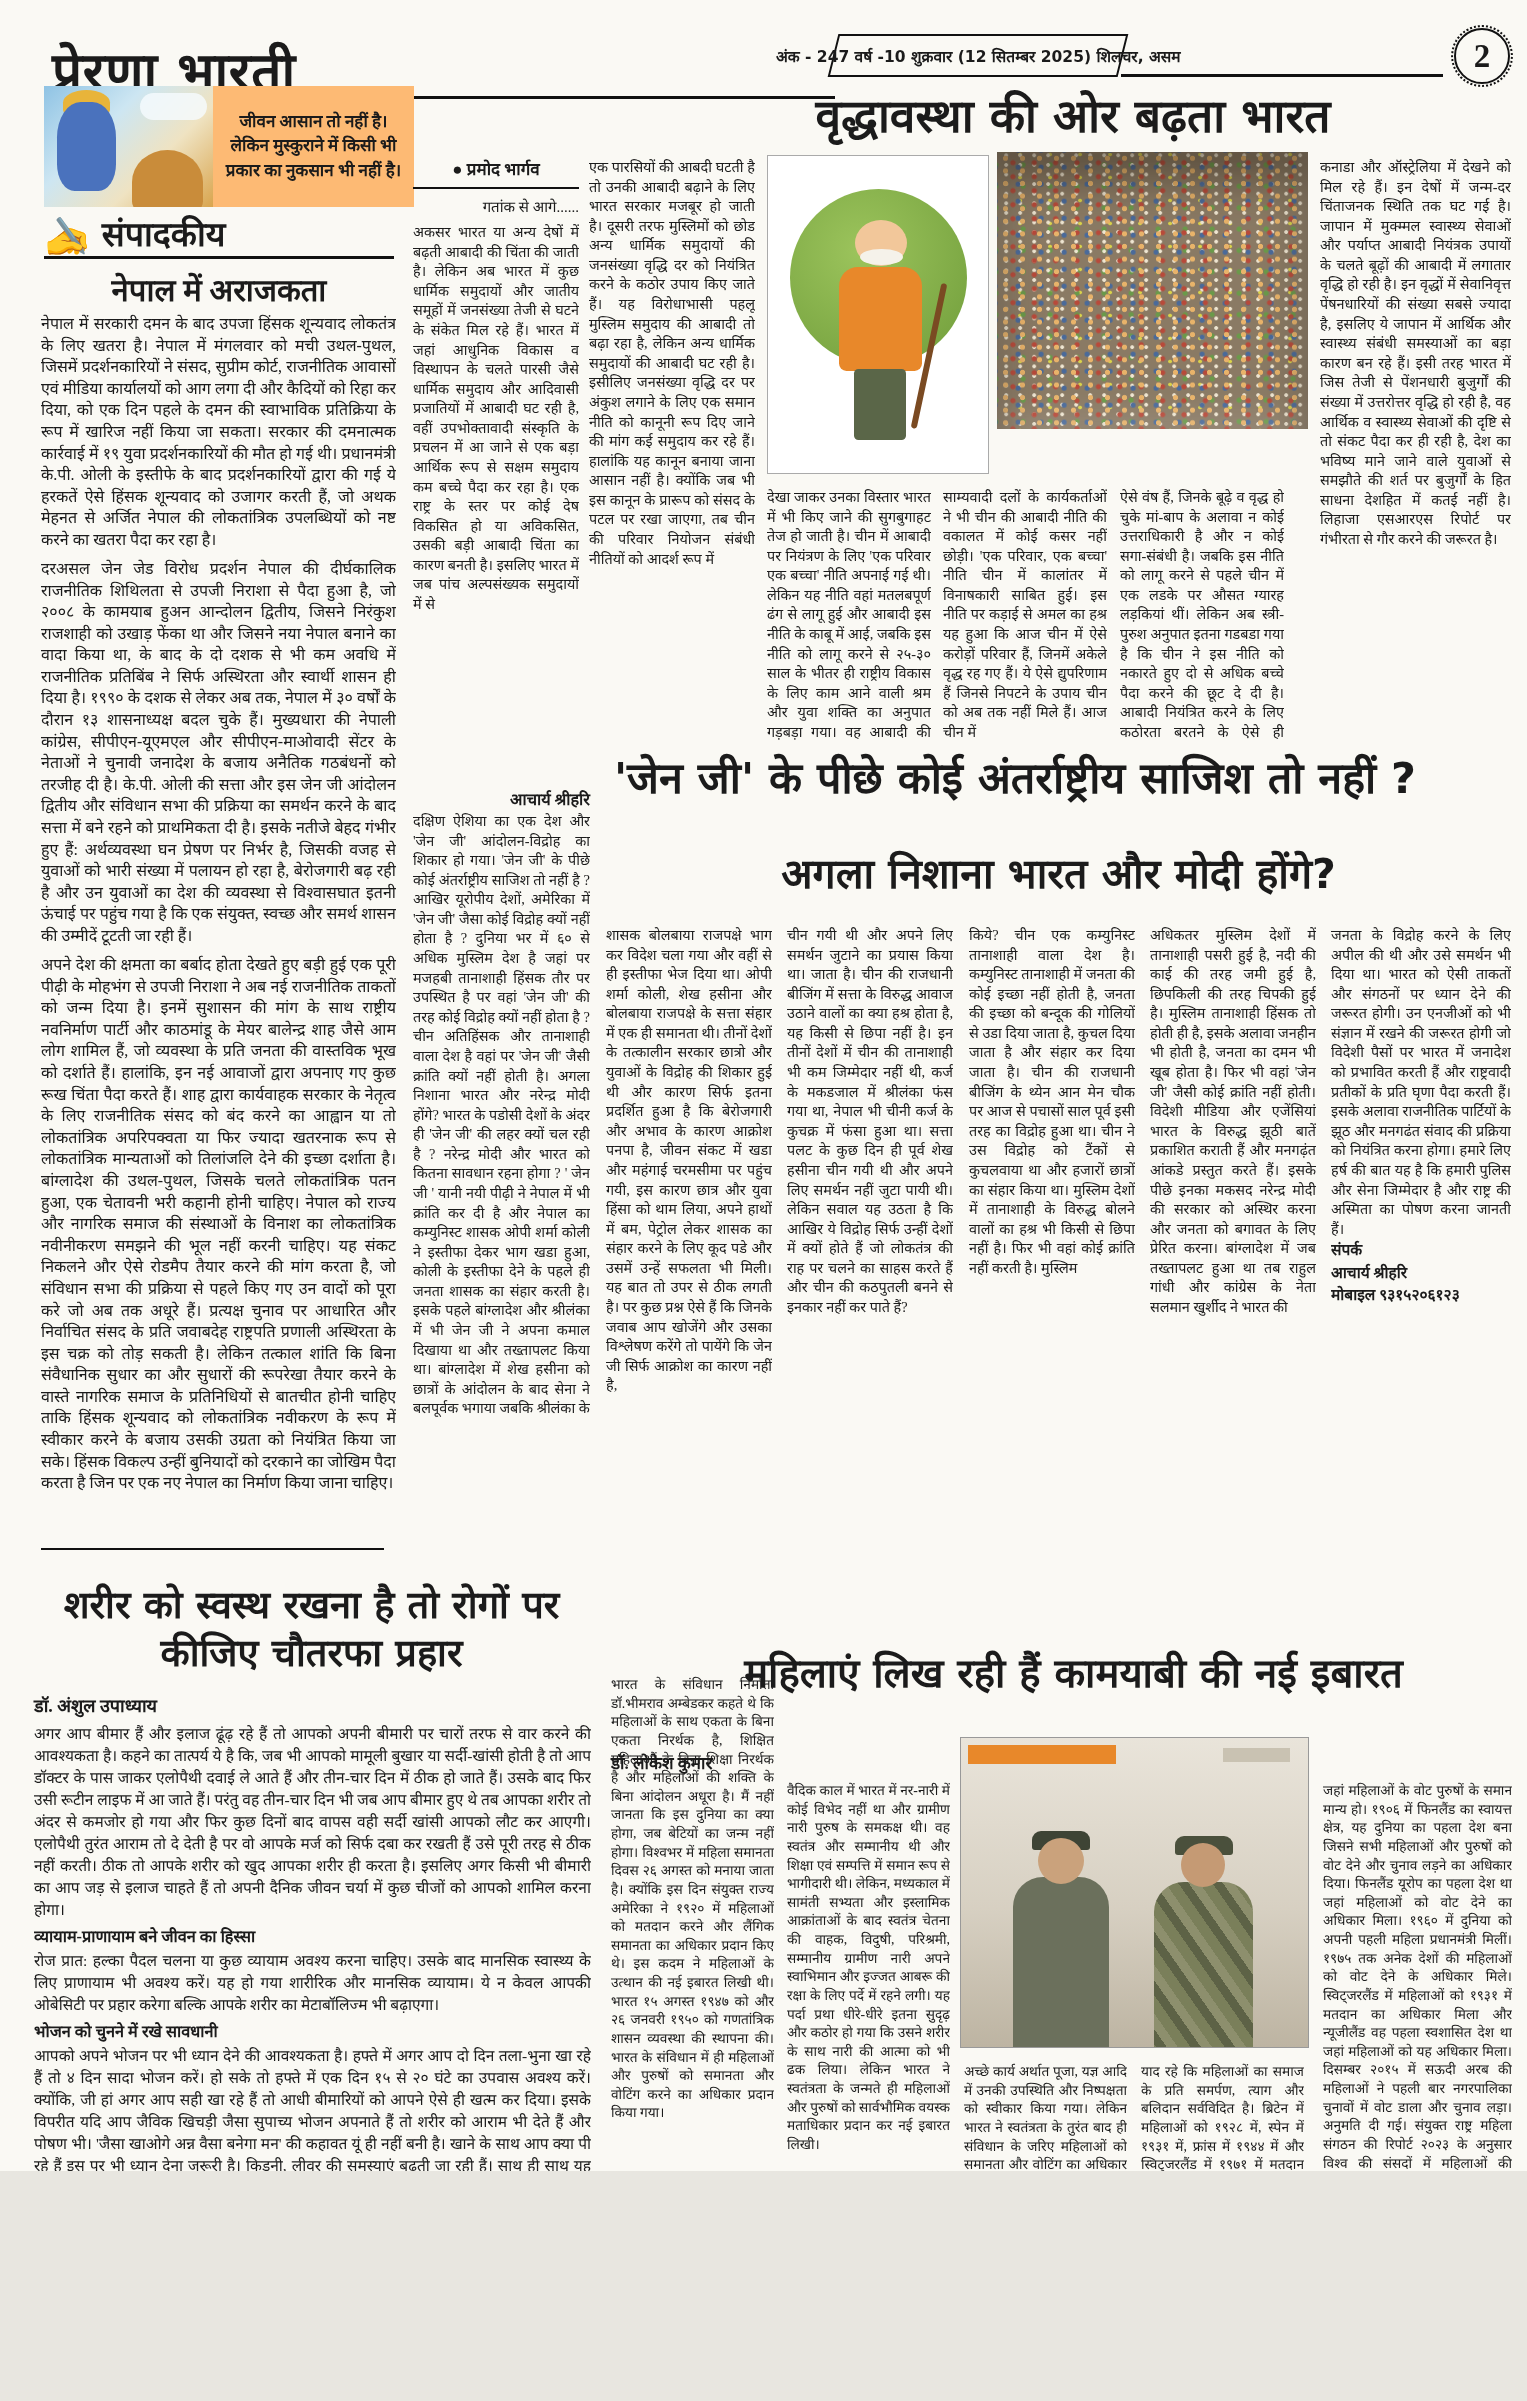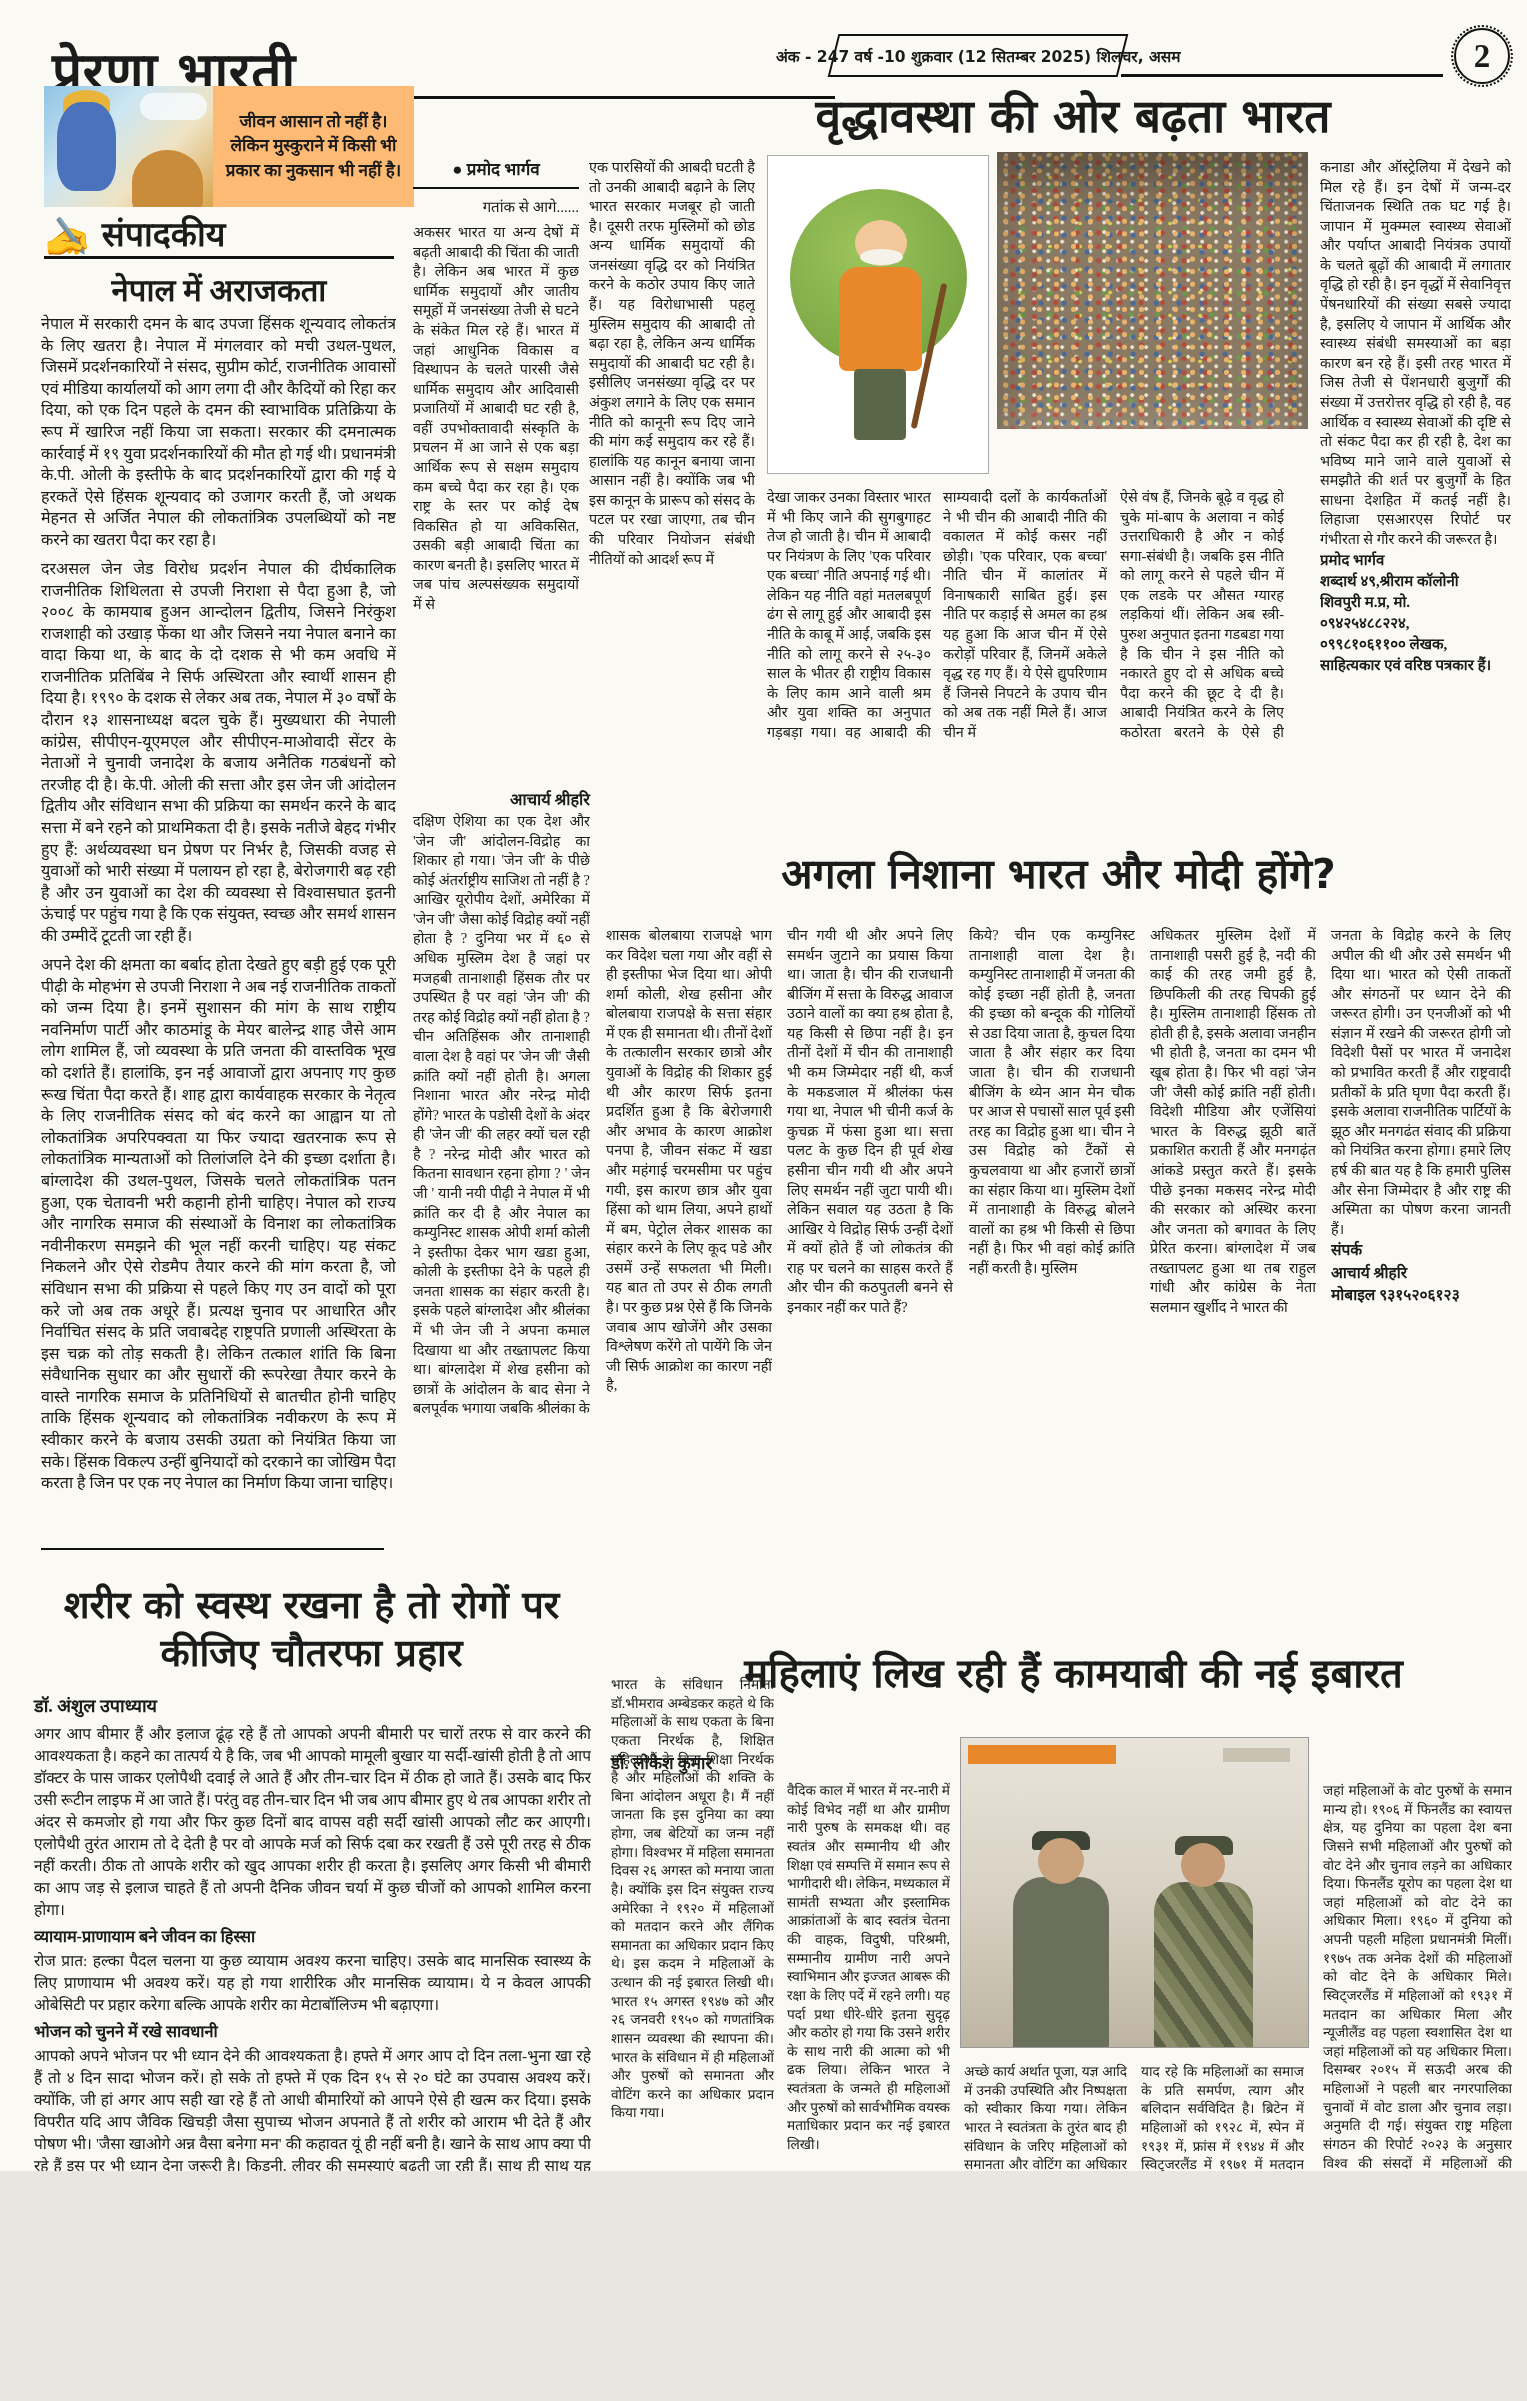--- a/index.html
+++ b/index.html
@@ -174,30 +174,23 @@
   </div>
 
   <div id="v-photo"></div>
 
   <div id="v-colC1" class="abs clip ncol just">देखा जाकर उनका विस्तार भारत में भी किए जाने की सुगबुगाहट तेज हो जाती है। चीन में आबादी पर नियंत्रण के लिए 'एक परिवार एक बच्चा' नीति अपनाई गई थी। लेकिन यह नीति वहां मतलबपूर्ण ढंग से लागू हुई और आबादी इस नीति के काबू में आई, जबकि इस नीति को लागू करने से २५-३० साल के भीतर ही राष्ट्रीय विकास के लिए काम आने वाली श्रम और युवा शक्ति का अनुपात गड़बड़ा गया। वह आबादी की दृष्टि से 'एक परिवार, एक बच्चा' नीति थी।</div>
   <div id="v-colC2" class="abs clip ncol just">साम्यवादी दलों के कार्यकर्ताओं ने भी चीन की आबादी नीति की वकालत में कोई कसर नहीं छोड़ी। 'एक परिवार, एक बच्चा' नीति चीन में कालांतर में विनाषकारी साबित हुई। इस नीति पर कड़ाई से अमल का हश्र यह हुआ कि आज चीन में ऐसे करोड़ों परिवार हैं, जिनमें अकेले वृद्ध रह गए हैं। ये ऐसे द्युपरिणाम हैं जिनसे निपटने के उपाय चीन को अब तक नहीं मिले हैं। आज चीन में</div>
   <div id="v-colC3" class="abs clip ncol just">ऐसे वंष हैं, जिनके बूढ़े व वृद्ध हो चुके मां-बाप के अलावा न कोई उत्तराधिकारी है और न कोई सगा-संबंधी है। जबकि इस नीति को लागू करने से पहले चीन में एक लडके पर औसत ग्यारह लड़कियां थीं। लेकिन अब स्त्री-पुरुश अनुपात इतना गडबडा गया है कि चीन ने इस नीति को नकारते हुए दो से अधिक बच्चे पैदा करने की छूट दे दी है। आबादी नियंत्रित करने के लिए कठोरता बरतने के ऐसे ही दुश्परिणाम जापान, स्वीडन,</div>
 
   <div id="v-colR" class="abs clip ncol">
     <div class="just">कनाडा और ऑस्ट्रेलिया में देखने को मिल रहे हैं। इन देषों में जन्म-दर चिंताजनक स्थिति तक घट गई है। जापान में मुक्म्मल स्वास्थ्य सेवाओं और पर्याप्त आबादी नियंत्रक उपायों के चलते बूढ़ों की आबादी में लगातार वृद्धि हो रही है। इन वृद्धों में सेवानिवृत्त पेंषनधारियों की संख्या सबसे ज्यादा है, इसलिए ये जापान में आर्थिक और स्वास्थ्य संबंधी समस्याओं का बड़ा कारण बन रहे हैं। इसी तरह भारत में जिस तेजी से पेंशनधारी बुजुर्गों की संख्या में उत्तरोत्तर वृद्धि हो रही है, वह आर्थिक व स्वास्थ्य सेवाओं की दृष्टि से तो संकट पैदा कर ही रही है, देश का भविष्य माने जाने वाले युवाओं से समझौते की शर्त पर बुजुर्गों के हित साधना देशहित में कतई नहीं है। लिहाजा एसआरएस रिपोर्ट पर गंभीरता से गौर करने की जरूरत है।</div>
-    <div class="author-block">
-      <div>प्रमोद भार्गव</div>
-      <div>शब्दार्थ ४९,श्रीराम कॉलोनी</div>
-      <div>शिवपुरी        म.प्र,        मो.</div>
-      <div>०९४२५४८८२२४,</div>
-      <div>०९९८१०६११०० लेखक,</div>
-      <div>साहित्यकार एवं वरिष्ठ पत्रकार हैं।</div>
-    </div>
-  </div>
-
+  </div>
+
+  <div id="g-headline" class="abs center">'जेन जी' के पीछे कोई अंतर्राष्ट्रीय साजिश तो नहीं ?</div>
   <div id="g-byline" class="abs">आचार्य श्रीहरि</div>
   <div id="g-subhead" class="abs center">अगला निशाना भारत और मोदी होंगे?</div>
 
   <div id="g-col1" class="abs clip ncol just">दक्षिण ऐशिया का एक देश और 'जेन जी' आंदोलन-विद्रोह का शिकार हो गया। 'जेन जी' के पीछे कोई अंतर्राष्ट्रीय साजिश तो नहीं है ? आखिर यूरोपीय देशों, अमेरिका में 'जेन जी' जैसा कोई विद्रोह क्यों नहीं होता है ? दुनिया भर में ६० से अधिक मुस्लिम देश है जहां पर मजहबी तानाशाही हिंसक तौर पर उपस्थित है पर वहां 'जेन जी' की तरह कोई विद्रोह क्यों नहीं होता है ? चीन अतिहिंसक और तानाशाही वाला देश है वहां पर 'जेन जी' जैसी क्रांति क्यों नहीं होती है। अगला निशाना भारत और नरेन्द्र मोदी होंगे? भारत के पडोसी देशों के अंदर ही 'जेन जी' की लहर क्यों चल रही है ? नरेन्द्र मोदी और भारत को कितना सावधान रहना होगा ?  ' जेन जी ' यानी नयी पीढ़ी ने नेपाल में भी क्रांति कर दी है और नेपाल का कम्युनिस्ट शासक ओपी शर्मा कोली ने इस्तीफा देकर भाग खडा हुआ, कोली के इस्तीफा देने के पहले ही जनता शासक का संहार करती है। इसके पहले बांग्लादेश और श्रीलंका में भी जेन जी ने अपना कमाल दिखाया था और तख्तापलट किया था। बांग्लादेश में शेख हसीना को छात्रों के आंदोलन के बाद सेना ने बलपूर्वक भगाया जबकि श्रीलंका के</div>
   <div id="g-col2" class="abs clip ncol just">शासक बोलबाया राजपक्षे भाग कर विदेश चला गया और वहीं से ही इस्तीफा भेज दिया था। ओपी शर्मा कोली, शेख हसीना और बोलबाया राजपक्षे के सत्ता संहार में एक ही समानता थी। तीनों देशों के तत्कालीन सरकार छात्रो और युवाओं के विद्रोह की शिकार हुई थी और कारण सिर्फ इतना प्रदर्शित हुआ है कि बेरोजगारी और अभाव के कारण आक्रोश पनपा है, जीवन संकट में खडा और महंगाई चरमसीमा पर पहुंच गयी, इस कारण छात्र और युवा हिंसा को थाम लिया, अपने हाथों में बम, पेट्रोल लेकर शासक का संहार करने के लिए कूद पडे और उसमें उन्हें सफलता भी मिली। यह बात तो उपर से ठीक लगती है। पर कुछ प्रश्न ऐसे हैं कि जिनके जवाब आप खोजेंगे और उसका विश्लेषण करेंगे तो पायेंगे कि जेन जी सिर्फ आक्रोश का कारण नहीं है,</div>
   <div id="g-col3" class="abs clip ncol just">चीन गयी थी और अपने लिए समर्थन जुटाने का प्रयास किया था। जाता है। चीन की राजधानी बीजिंग में सत्ता के विरुद्ध आवाज उठाने वालों का क्या हश्र होता है, यह किसी से छिपा नहीं है। इन तीनों देशों में चीन की तानाशाही भी कम जिम्मेदार नहीं थी, कर्ज के मकडजाल में श्रीलंका फंस गया था, नेपाल भी चीनी कर्ज के कुचक्र में फंसा हुआ था। सत्ता पलट के कुछ दिन ही पूर्व शेख हसीना चीन गयी थी और अपने लिए समर्थन नहीं जुटा पायी थी। लेकिन सवाल यह उठता है कि आखिर ये विद्रोह सिर्फ उन्हीं देशों में क्यों होते हैं जो लोकतंत्र की राह पर चलने का साहस करते हैं और चीन की कठपुतली बनने से इनकार नहीं कर पाते हैं?</div>
   <div id="g-col4" class="abs clip ncol just">किये? चीन एक कम्युनिस्ट तानाशाही वाला देश है। कम्युनिस्ट तानाशाही में जनता की कोई इच्छा नहीं होती है, जनता की इच्छा को बन्दूक की गोलियों से उडा दिया जाता है, कुचल दिया जाता है और संहार कर दिया जाता है। चीन की राजधानी बीजिंग के थ्येन आन मेन चौक पर आज से पचासों साल पूर्व इसी तरह का विद्रोह हुआ था। चीन ने उस विद्रोह को टैंकों से कुचलवाया था और हजारों छात्रों का संहार किया था। मुस्लिम देशों में तानाशाही के विरुद्ध बोलने वालों का हश्र भी किसी से छिपा नहीं है। फिर भी वहां कोई क्रांति नहीं करती है। मुस्लिम</div>
   <div id="g-col5" class="abs clip ncol just">अधिकतर मुस्लिम देशों में तानाशाही पसरी हुई है, नदी की काई की तरह जमी हुई है, छिपकिली की तरह चिपकी हुई है। मुस्लिम तानाशाही हिंसक तो होती ही है, इसके अलावा जनहीन भी होती है, जनता का दमन भी खूब होता है। फिर भी वहां 'जेन जी' जैसी कोई क्रांति नहीं होती। विदेशी मीडिया और एजेंसियां भारत के विरुद्ध झूठी बातें प्रकाशित कराती हैं और मनगढ़ंत आंकडे प्रस्तुत करते हैं। इसके पीछे इनका मकसद नरेन्द्र मोदी की सरकार को अस्थिर करना और जनता को बगावत के लिए प्रेरित करना। बांग्लादेश में जब तख्तापलट हुआ था तब राहुल गांधी और कांग्रेस के नेता सलमान खुर्शीद ने भारत की</div>
   <div id="g-col6" class="abs clip ncol">
     <div class="just">जनता के विद्रोह करने के लिए अपील की थी और उसे समर्थन भी दिया था। भारत को ऐसी ताकतों और संगठनों पर ध्यान देने की जरूरत होगी। उन एनजीओं को भी संज्ञान में रखने की जरूरत होगी जो विदेशी पैसों पर भारत में जनादेश को प्रभावित करती हैं और राष्ट्रवादी प्रतीकों के प्रति घृणा पैदा करती हैं। इसके अलावा राजनीतिक पार्टियों के झूठ और मनगढंत संवाद की प्रक्रिया को नियंत्रित करना होगा। हमारे लिए हर्ष की बात यह है कि हमारी पुलिस और सेना जिम्मेदार है और राष्ट्र की अस्मिता का पोषण करना जानती हैं।</div>

